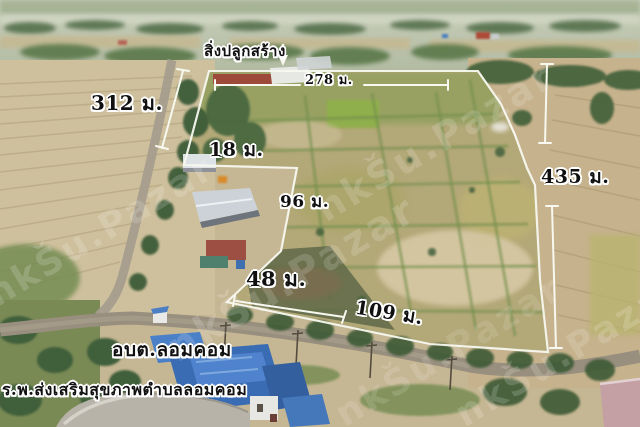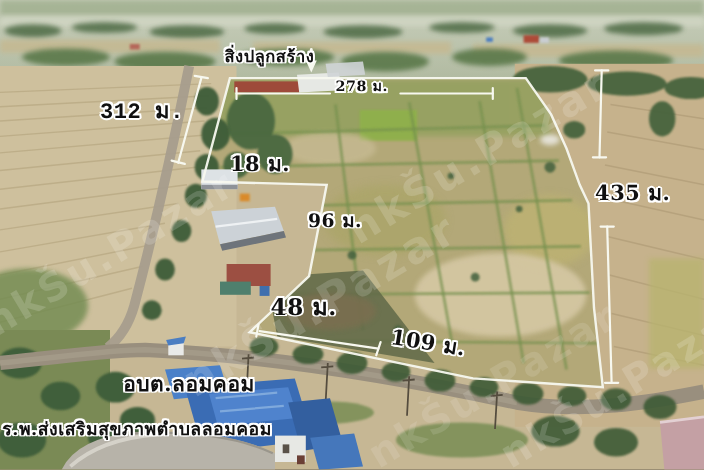--- a/index.html
+++ b/index.html
@@ -12,21 +12,21 @@
   .ann{
     position:absolute;color:#101010;font-weight:bold;
     font-family:"DejaVu Serif","DejaVu Sans",serif;
     line-height:1;white-space:nowrap;letter-spacing:.5px;
     text-shadow:-1.5px -1.5px 0 #fff,1.5px -1.5px 0 #fff,-1.5px 1.5px 0 #fff,
                  1.5px 1.5px 0 #fff,0 -1.7px 0 #fff,0 1.7px 0 #fff,
                  -1.7px 0 0 #fff,1.7px 0 0 #fff;
   }
   .lbl-building{left:204px;top:44px;font-size:15px;}
   .lbl-278{left:305px;top:73px;font-size:13px;}
-  .lbl-312{left:91px;top:93px;font-size:20px;font-family:Liberation Mono, monospace;}
+  .lbl-312{left:91px;top:93px;font-size:20px;}
   .lbl-32{left:209px;top:140px;font-size:19px;}
   .lbl-96{left:280px;top:193px;font-size:17px;}
   .lbl-48{left:246px;top:268px;font-size:21px;}
   .lbl-109{left:355px;top:303px;font-size:19px;transform:rotate(9deg);}
   .lbl-435{left:525px;top:167px;font-size:19px;margin-left:16px;}
   .lbl-sao{left:112px;top:340px;font-size:19px;}
   .lbl-hosp{left:2px;top:382px;font-size:16px;}
   
   .wm{
     position:absolute;font-size:36px;font-weight:bold;

